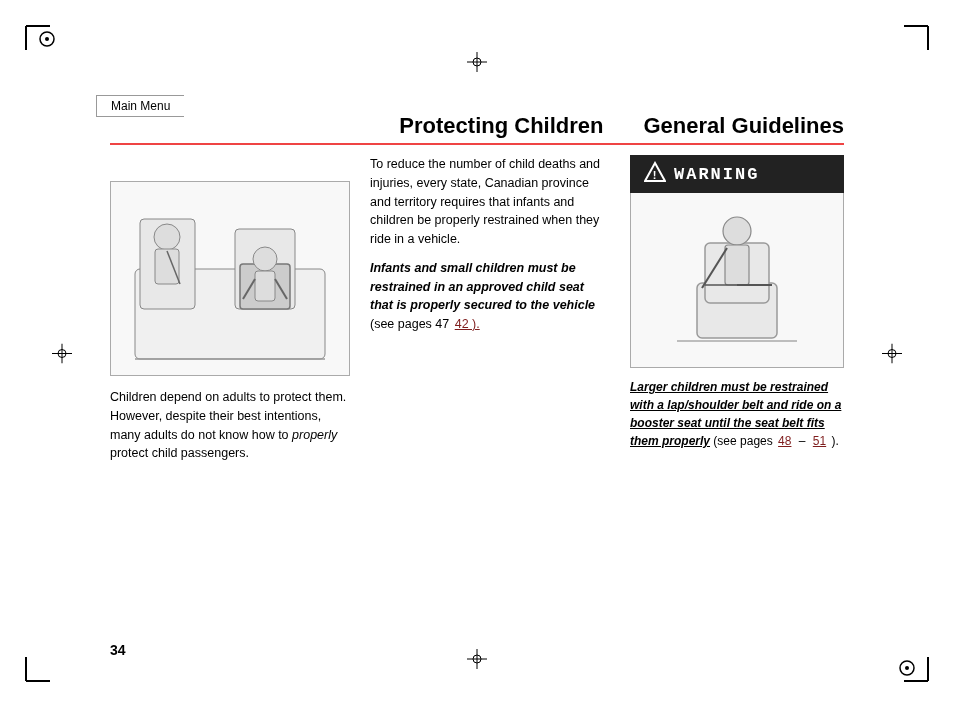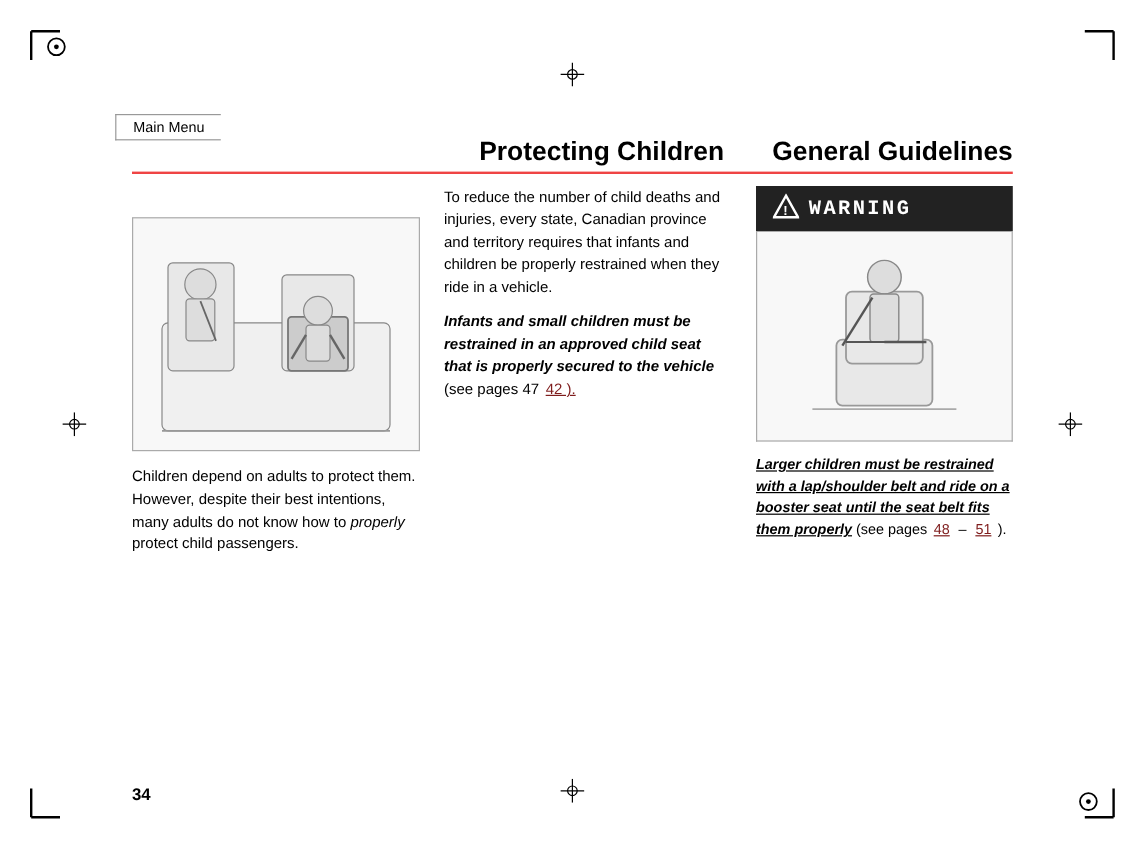--- a/index.html
+++ b/index.html
@@ -137,21 +137,21 @@
       margin-top: 10px;
       font-size: 12px;
       line-height: 1.5;
       color: #000;
     }
     .warning-caption .bold-italic { font-weight: bold; font-style: italic; text-decoration: underline; }
 
     
     .page-number {
       position: absolute;
-      bottom: 40px;
+      bottom: 52px;
       left: 110px;
       font-weight: bold;
       font-size: 14px;
     }
 
     
     .reg-mark-top {
       position: absolute;
       top: 52px;
       left: 50%;

